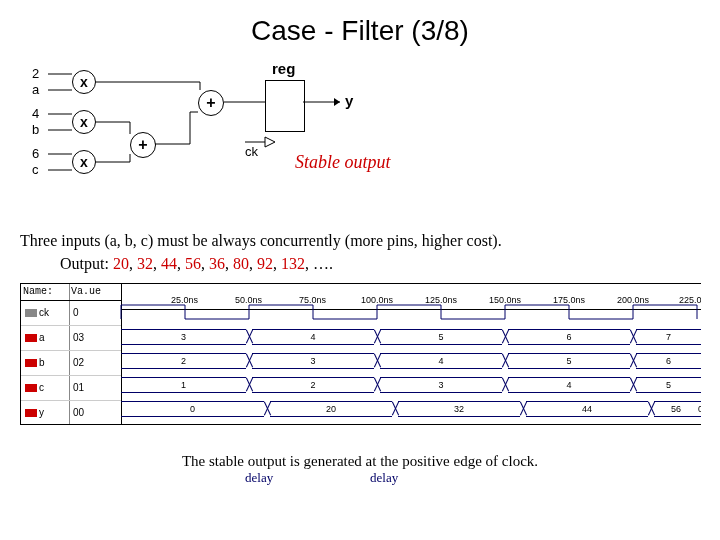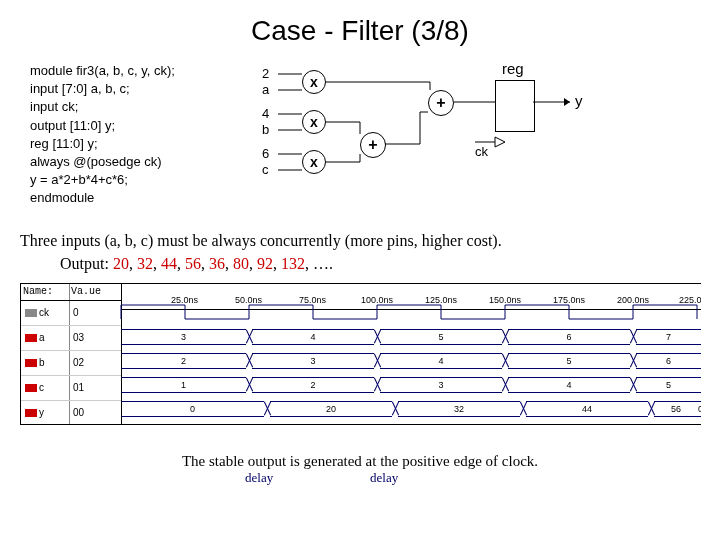--- a/index.html
+++ b/index.html
@@ -65,20 +65,21 @@
   }
   .reg {
     position: absolute;
     width: 38px;
     height: 50px;
     border: 1.5px solid #000;
   }
   .reg-label {
     position: absolute;
     font-size: 15px;
+    font-weight: bold;
   }
   .stable {
     position: absolute;
     font-size: 18px;
     font-style: italic;
     color: #cc0000;
     font-family: "Times New Roman", serif;
   }
   .mid-text {
     font-size: 16px;
@@ -217,30 +218,20 @@
     font-family: "Times New Roman", serif;
   }
   svg.wire { position: absolute; overflow: visible; }
 </style>
 </head>
 <body>
 
 <div class="title">Case - Filter (3/8)</div>
 
 <div class="top-row">
-  <div class="code-block">
-    <div class="code-line">module fir3(a, b, c, y, ck);</div>
-    <div class="code-line">input [7:0] a, b, c;</div>
-    <div class="code-line">input ck;</div>
-    <div class="code-line">output [11:0] y;</div>
-    <div class="code-line">reg [11:0] y;</div>
-    <div class="code-line">always @(posedge ck)</div>
-    <div class="code-line">y = a*2+b*4+c*6;</div>
-    <div class="code-line">endmodule</div>
-  </div>
 
   <div class="diagram-area">
 
     <svg class="wire" style="left:0;top:0;width:420px;height:160px">
 
       <line x1="28" y1="12" x2="52" y2="12" stroke="#000"></line>
       <line x1="28" y1="28" x2="52" y2="28" stroke="#000"></line>
       <line x1="28" y1="52" x2="52" y2="52" stroke="#000"></line>
       <line x1="28" y1="68" x2="52" y2="68" stroke="#000"></line>
       <line x1="28" y1="92" x2="52" y2="92" stroke="#000"></line>
@@ -278,20 +269,21 @@
     <div class="mult" style="left:52px;top:8px">x</div>
     <div class="mult" style="left:52px;top:48px">x</div>
     <div class="mult" style="left:52px;top:88px">x</div>
     <div class="add" style="left:110px;top:70px">+</div>
     <div class="add" style="left:178px;top:28px">+</div>
 
     <div class="reg" style="left:245px;top:18px"></div>
     <div class="reg-label" style="left:252px;top:-2px">reg</div>
     <div class="reg-label" style="left:325px;top:30px">y</div>
     <div class="sig-label" style="left:225px;top:82px">ck</div>
+    <div class="stable" style="left:275px;top:90px">Stable output</div>
   </div>
 </div>
 
 <div class="mid-text">
   <span>Three inputs (a</span><span class="comma">, </span><span>b</span><span class="comma">, </span><span>c</span><span>) must be always concurrently (more pins</span><span>, </span><span>higher cost).</span>
 </div>
 
 <div class="output-seq">
   <span>Output: </span>
   <span class="num">20</span>, 

